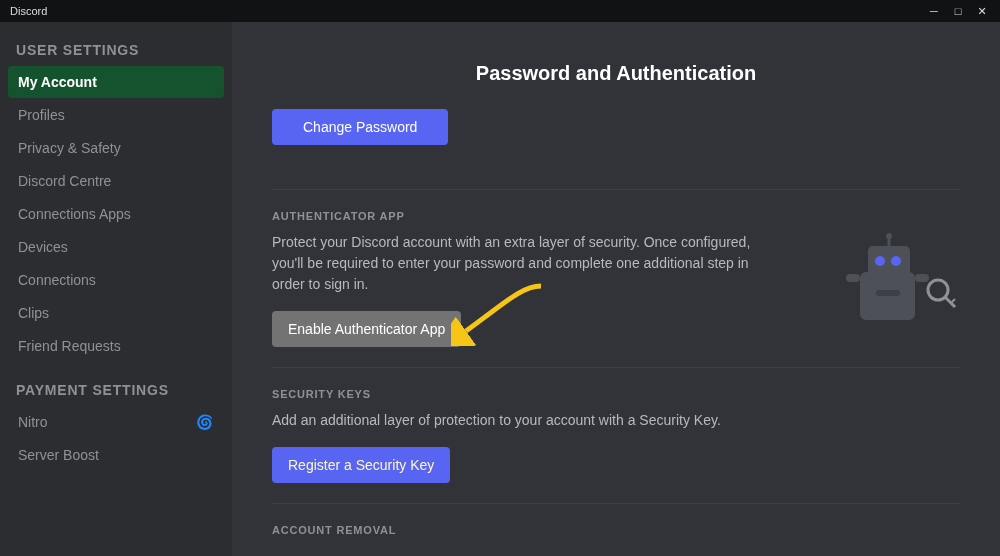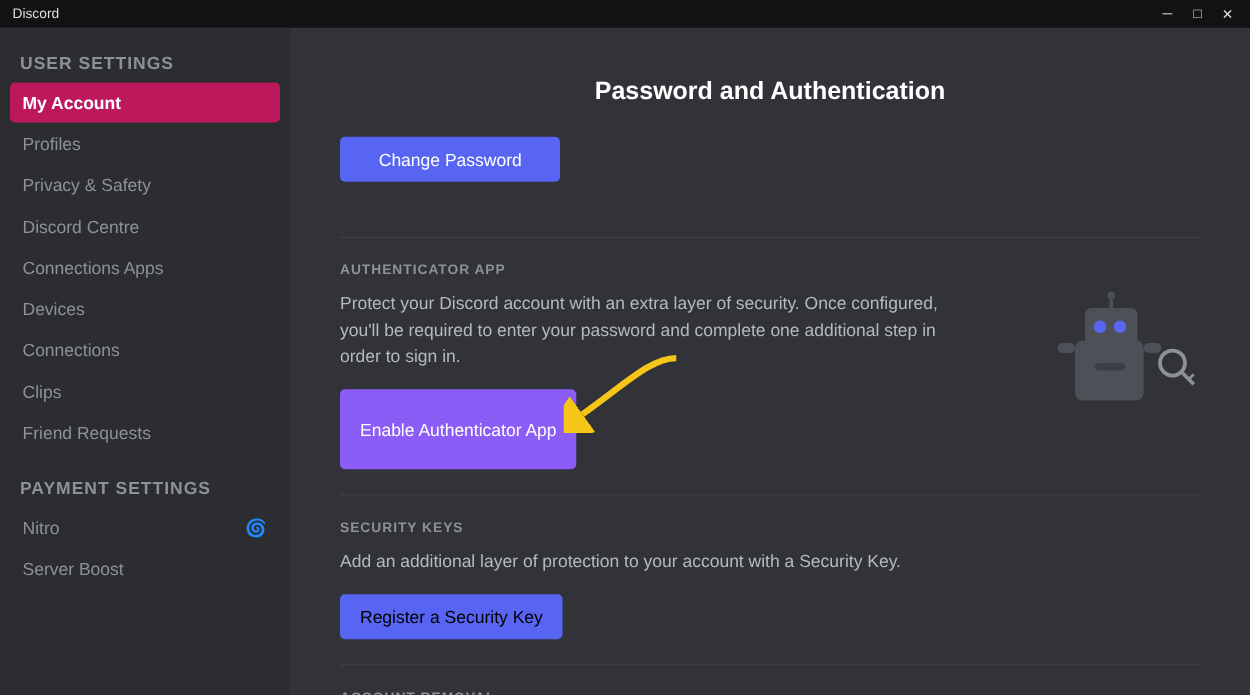--- a/index.html
+++ b/index.html
@@ -71,21 +71,21 @@
       align-items: center;
       padding: 8px 10px;
       border-radius: 4px;
       cursor: pointer;
       font-size: 14px;
       color: #8e9297;
       margin-bottom: 1px;
       justify-content: space-between;
     }
     .sidebar-item.active {
-      background: #be185d;
+      background: #14532d;
       color: #fff;
       font-weight: 600;
     }
     .nitro-icon {
       font-size: 14px;
     }
 
     
     .content {
       flex: 1;
@@ -152,25 +152,25 @@
 
     .auth-illustration {
       width: 130px;
       height: 90px;
       position: relative;
       flex-shrink: 0;
       margin-left: 20px;
     }
 
     .enable-auth-btn {
-      background: #8b5cf6;
+      background: #737373;
       color: #fff;
       border: none;
       border-radius: 4px;
-      padding: 24px 16px;
+      padding: 10px 16px;
       font-size: 14px;
       font-weight: 500;
       cursor: pointer;
       position: relative;
       display: inline-block;
     }
 
     .arrow-container {
       position: relative;
       display: inline-block;
@@ -179,21 +179,21 @@
     
     .arrow-svg {
       position: absolute;
       right: -90px;
       top: -35px;
       pointer-events: none;
     }
 
     .register-key-btn {
       background: #5865f2;
-      color: #000000;
+      color: #fef9c3;
       border: none;
       border-radius: 4px;
       padding: 10px 16px;
       font-size: 14px;
       font-weight: 500;
       cursor: pointer;
       display: inline-block;
     }
   </style>
 </head>

